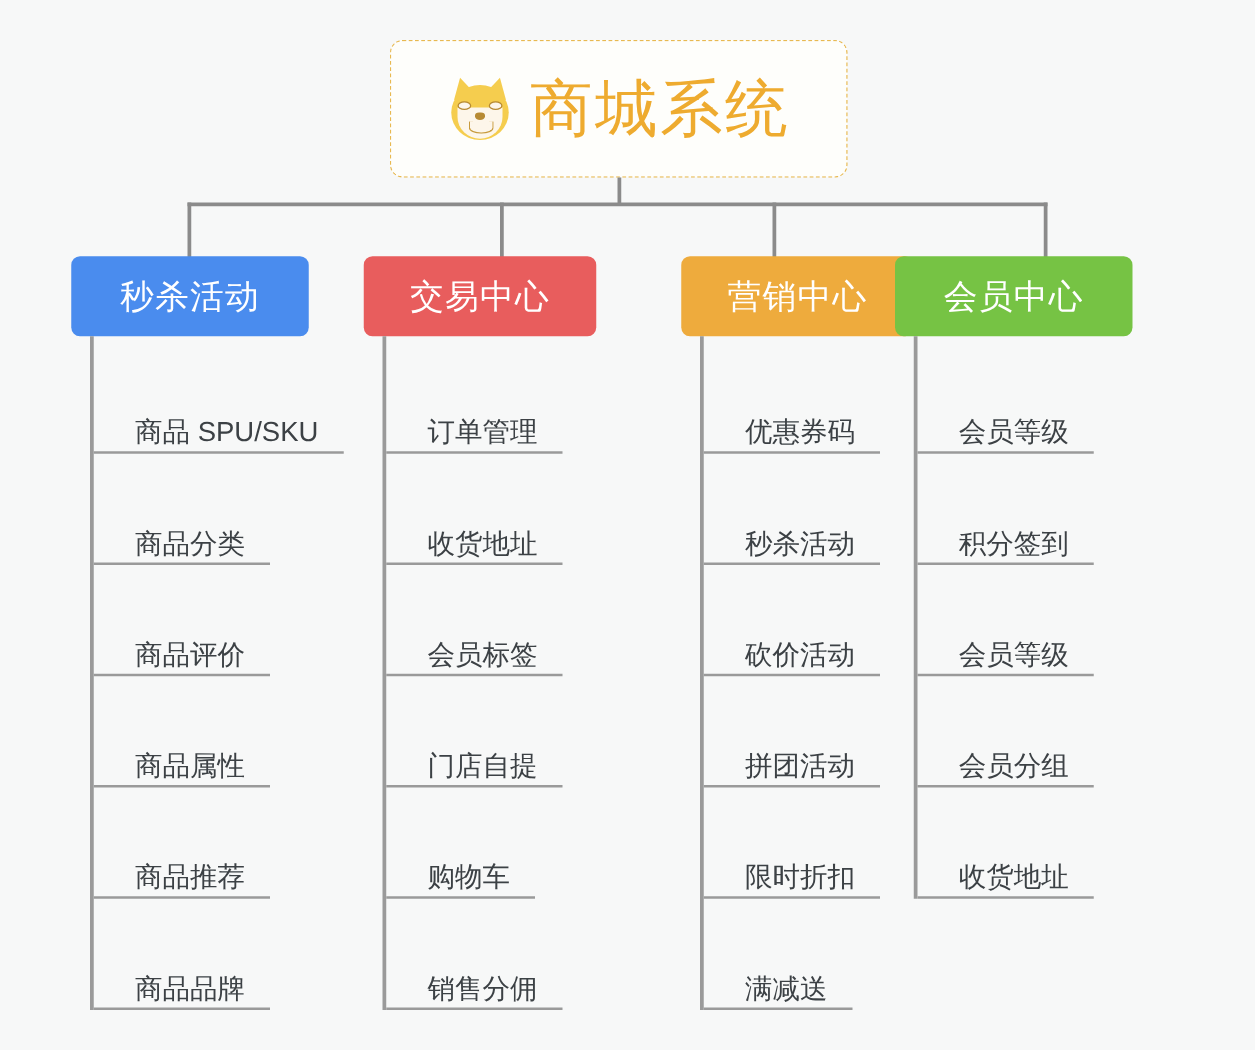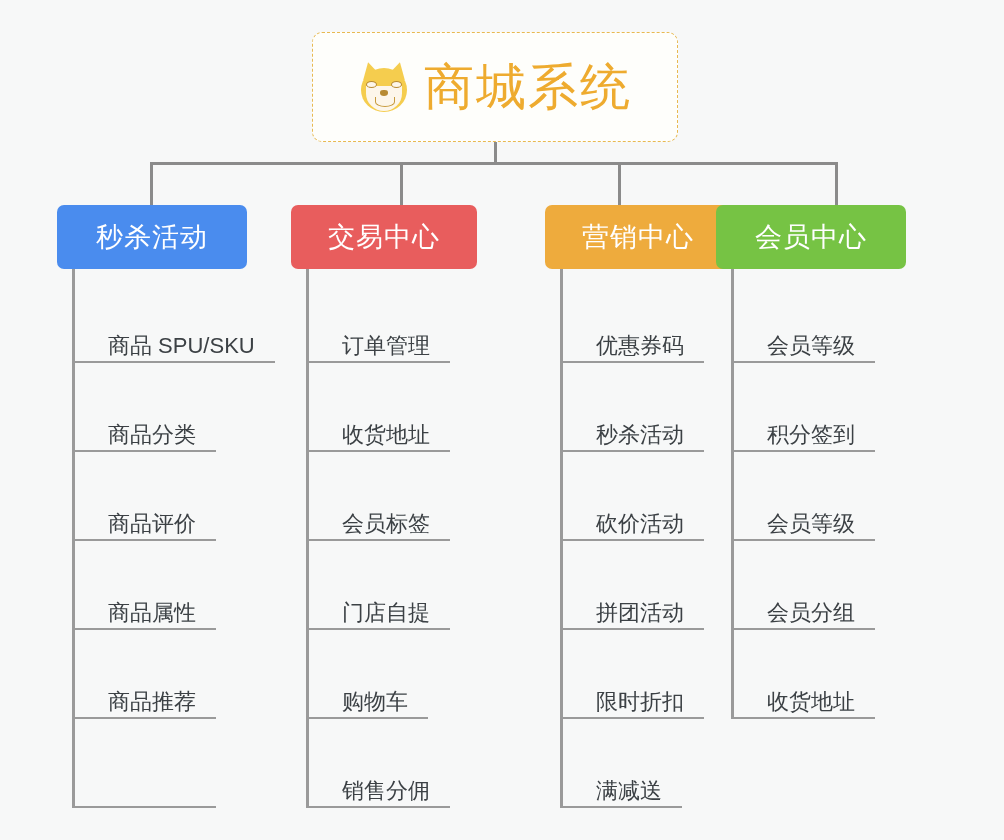--- a/index.html
+++ b/index.html
@@ -227,20 +227,21 @@
       </div>
       <div class="leaf">
         <span class="leaf-label">商品属性</span>
         <span class="leaf-underline" style="width: 141px;"></span>
       </div>
       <div class="leaf">
         <span class="leaf-label">商品推荐</span>
         <span class="leaf-underline" style="width: 141px;"></span>
       </div>
       <div class="leaf">
+        <span class="leaf-label">商品品牌</span>
         <span class="leaf-underline" style="width: 141px;"></span>
       </div>
     </div>
   </div>
 
   <div class="branch c1">
     <div class="branch-header" style="background: rgb(232, 93, 93);">
       <span>交易中心</span>
     </div>
     <div class="leaf-list">

